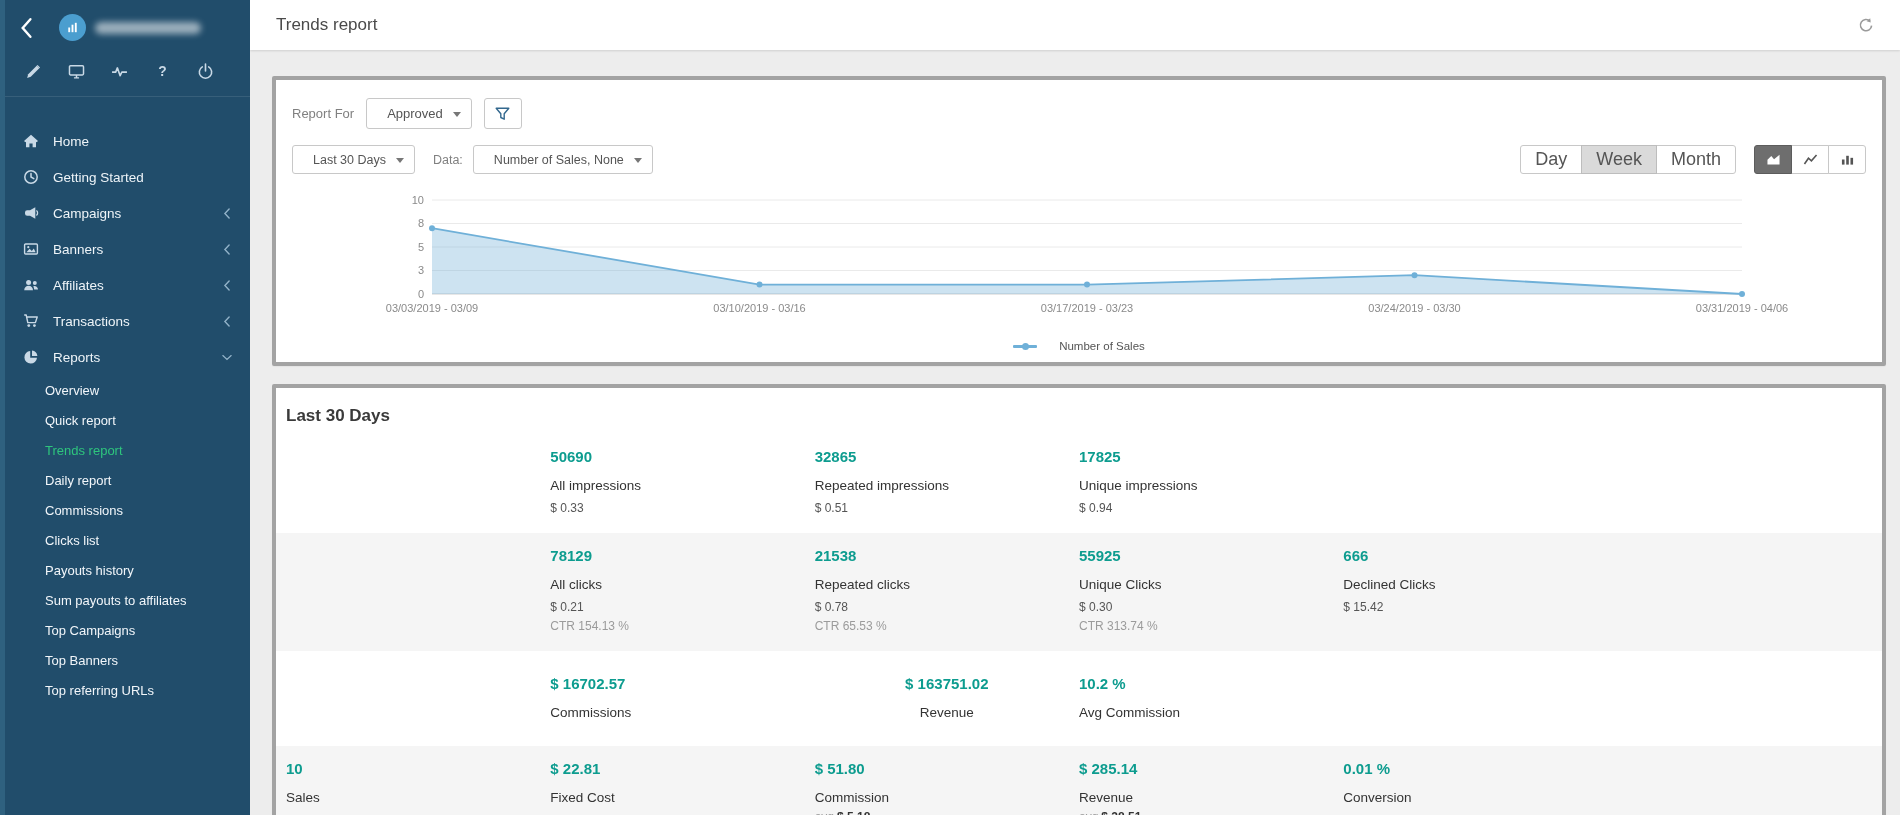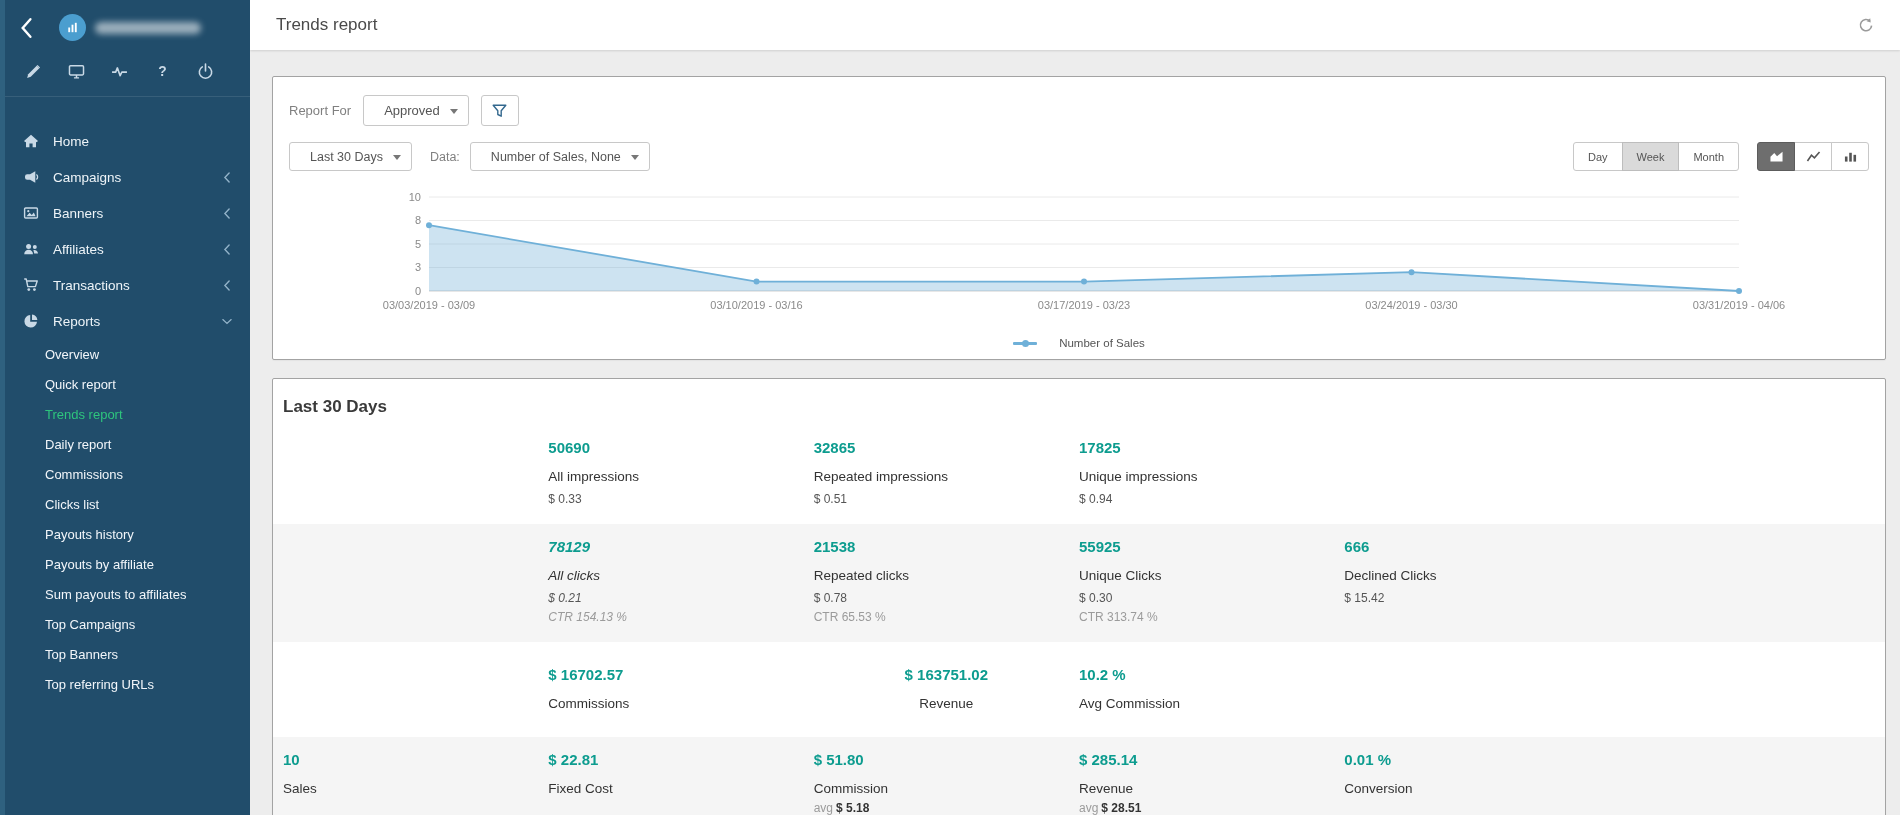--- a/index.html
+++ b/index.html
@@ -34,42 +34,42 @@
 
   
   .main { flex:1; display:flex; flex-direction:column; height:815px; overflow:hidden; background:#ededed; }
   .topbar { height:50px; min-height:50px; background:#fff; display:flex; align-items:center;
             padding:0 26px; box-shadow:0 1px 2px rgba(0,0,0,.12); position:relative; z-index:2; }
   .topbar h1 { margin:0; font-size:17px; font-weight:400; color:#4a4a4a; }
   .refresh-btn { margin-left:auto; background:none; border:0; padding:0; color:#9a9a9a;
                  width:16px; height:16px; cursor:pointer; }
   .refresh-btn .icon { width:16px; height:16px; display:block; }
   .content { flex:1; padding:26px 14px 0 22px; overflow:hidden; }
-  .card { background:#fff; border:1px solid #a3a3a3; border-radius:2px; box-shadow:0 1px 1px rgba(0,0,0,.04); }
+  .card { background:#fff; border:4px solid #a3a3a3; border-radius:2px; box-shadow:0 1px 1px rgba(0,0,0,.04); }
 
   
   .chart-card { padding:18px 16px 2px 16px; }
   .frow { display:flex; align-items:center; }
   .flabel { color:#808080; font-size:13px; margin-right:12px; }
   .select { position:relative; display:inline-flex; align-items:center; height:31px;
             padding:0 28px 0 20px; border:1px solid #c8c8c8; border-radius:3px;
             background:#fff; color:#555; font-size:13px; cursor:pointer; white-space:nowrap; }
   .select::after { content:""; position:absolute; right:10px; top:50%; margin-top:-2px;
                    border-left:4px solid transparent; border-right:4px solid transparent;
                    border-top:5px solid #777; }
   .select.sm { height:29px; font-size:12.5px; }
   .filter-btn { margin-left:12px; width:38px; height:31px; border:1px solid #c8c8c8; border-radius:3px;
                 background:#fff; display:flex; align-items:center; justify-content:center;
                 color:#33688e; cursor:pointer; }
   .filter-btn .icon { width:15px; height:14px; }
   .frow2 { margin-top:16px; }
   .frow2 .flabel { font-size:12.5px; margin:0 10px 0 18px; }
   .right-controls { margin-left:auto; display:flex; align-items:center; }
   .btn-group { display:inline-flex; }
-  .btn { height:29px; border:1px solid #c8c8c8; background:#fff; color:#555; font-size:11px;
+  .btn { height:29px; border:1px solid #c8c8c8; background:#fff; color:#555; font-size:18px;
          padding:0 14px; cursor:pointer; font-family:inherit; }
   .btn + .btn { margin-left:-1px; }
   .btn:first-child { border-radius:3px 0 0 3px; }
   .btn:last-child { border-radius:0 3px 3px 0; }
   .btn.active { background:#dadada; border-color:#bdbdbd; position:relative; z-index:1; }
   .btn-group.ctypes { margin-left:18px; }
   .icon-btn { width:38px; padding:0; display:inline-flex; align-items:center; justify-content:center; }
   .icon-btn .icon { width:15px; height:13px; }
   .icon-btn.active-dark { background:#6e6e6e; border-color:#5c5c5c; color:#fff; position:relative; z-index:1; }
 
@@ -163,20 +163,29 @@
           <span class="icon">
             <svg viewBox="0 0 16 16">
               <path d="M8 1.8 L15 8 L13.6 9.3 L13 8.8 V14.2 H9.6 V10.4 H6.4 V14.2 H3 V8.8 L2.4 9.3 L1 8 Z" fill="currentColor"></path>
             </svg>
           </span>
           <span>Home</span>
         </div>
         <div class="sb-item">
           <span class="icon">
             <svg viewBox="0 0 16 16">
+              <circle cx="8" cy="8" r="6.2" fill="none" stroke="currentColor" stroke-width="1.5"></circle>
+              <path d="M8 4.5 V8 L10.8 9.6" fill="none" stroke="currentColor" stroke-width="1.5" stroke-linecap="round"></path>
+            </svg>
+          </span>
+          <span>Getting Started</span>
+        </div>
+        <div class="sb-item">
+          <span class="icon">
+            <svg viewBox="0 0 16 16">
               <path d="M12.3 2.2 V13.8 L7 10.8 H4.2 A2.2 2.2 0 0 1 2 8.6 V7.4 A2.2 2.2 0 0 1 4.2 5.2 H7 Z" fill="currentColor"></path>
               <path d="M13.4 5.6 A3 3 0 0 1 13.4 10.4" fill="none" stroke="currentColor" stroke-width="1.3"></path>
             </svg>
           </span>
           <span>Campaigns</span>
           <span class="icon chev">
             <svg viewBox="0 0 8 12">
               <path d="M6.3 1 L1.7 6 L6.3 11" fill="none" stroke="currentColor" stroke-width="1.5" stroke-linecap="round"></path>
             </svg>
           </span>
@@ -242,21 +251,20 @@
           </span>
         </div>
         <div>
           <div class="sb-sub">Overview</div>
           <div class="sb-sub">Quick report</div>
           <div class="sb-sub active">Trends report</div>
           <div class="sb-sub">Daily report</div>
           <div class="sb-sub">Commissions</div>
           <div class="sb-sub">Clicks list</div>
           <div class="sb-sub">Payouts history</div>
-          <div class="sb-sub">Payouts by affiliate</div>
           <div class="sb-sub">Sum payouts to affiliates</div>
           <div class="sb-sub">Top Campaigns</div>
           <div class="sb-sub">Top Banners</div>
           <div class="sb-sub">Top referring URLs</div>
         </div>
       </nav>
   </aside>
 
   <div class="main">
     <header class="topbar">
@@ -376,21 +384,21 @@
                 <div class="lab">Repeated impressions</div>
                 <div class="sub">$ 0.51</div>
               </div>
               <div class="sum-cell" style="grid-column-start: 4;">
                 <div class="val">17825</div>
                 <div class="lab">Unique impressions</div>
                 <div class="sub">$ 0.94</div>
               </div>
             </div>
             <div class="sum-row shade">
-              <div class="sum-cell" style="grid-column-start: 2; font-style: italic;">
+              <div class="sum-cell" style="grid-column-start: 2;">
                 <div class="val">78129</div>
                 <div class="lab">All clicks</div>
                 <div class="sub">$ 0.21</div>
                 <div class="note">CTR 154.13 %</div>
               </div>
               <div class="sum-cell" style="grid-column-start: 3;">
                 <div class="val">21538</div>
                 <div class="lab">Repeated clicks</div>
                 <div class="sub">$ 0.78</div>
                 <div class="note">CTR 65.53 %</div>

